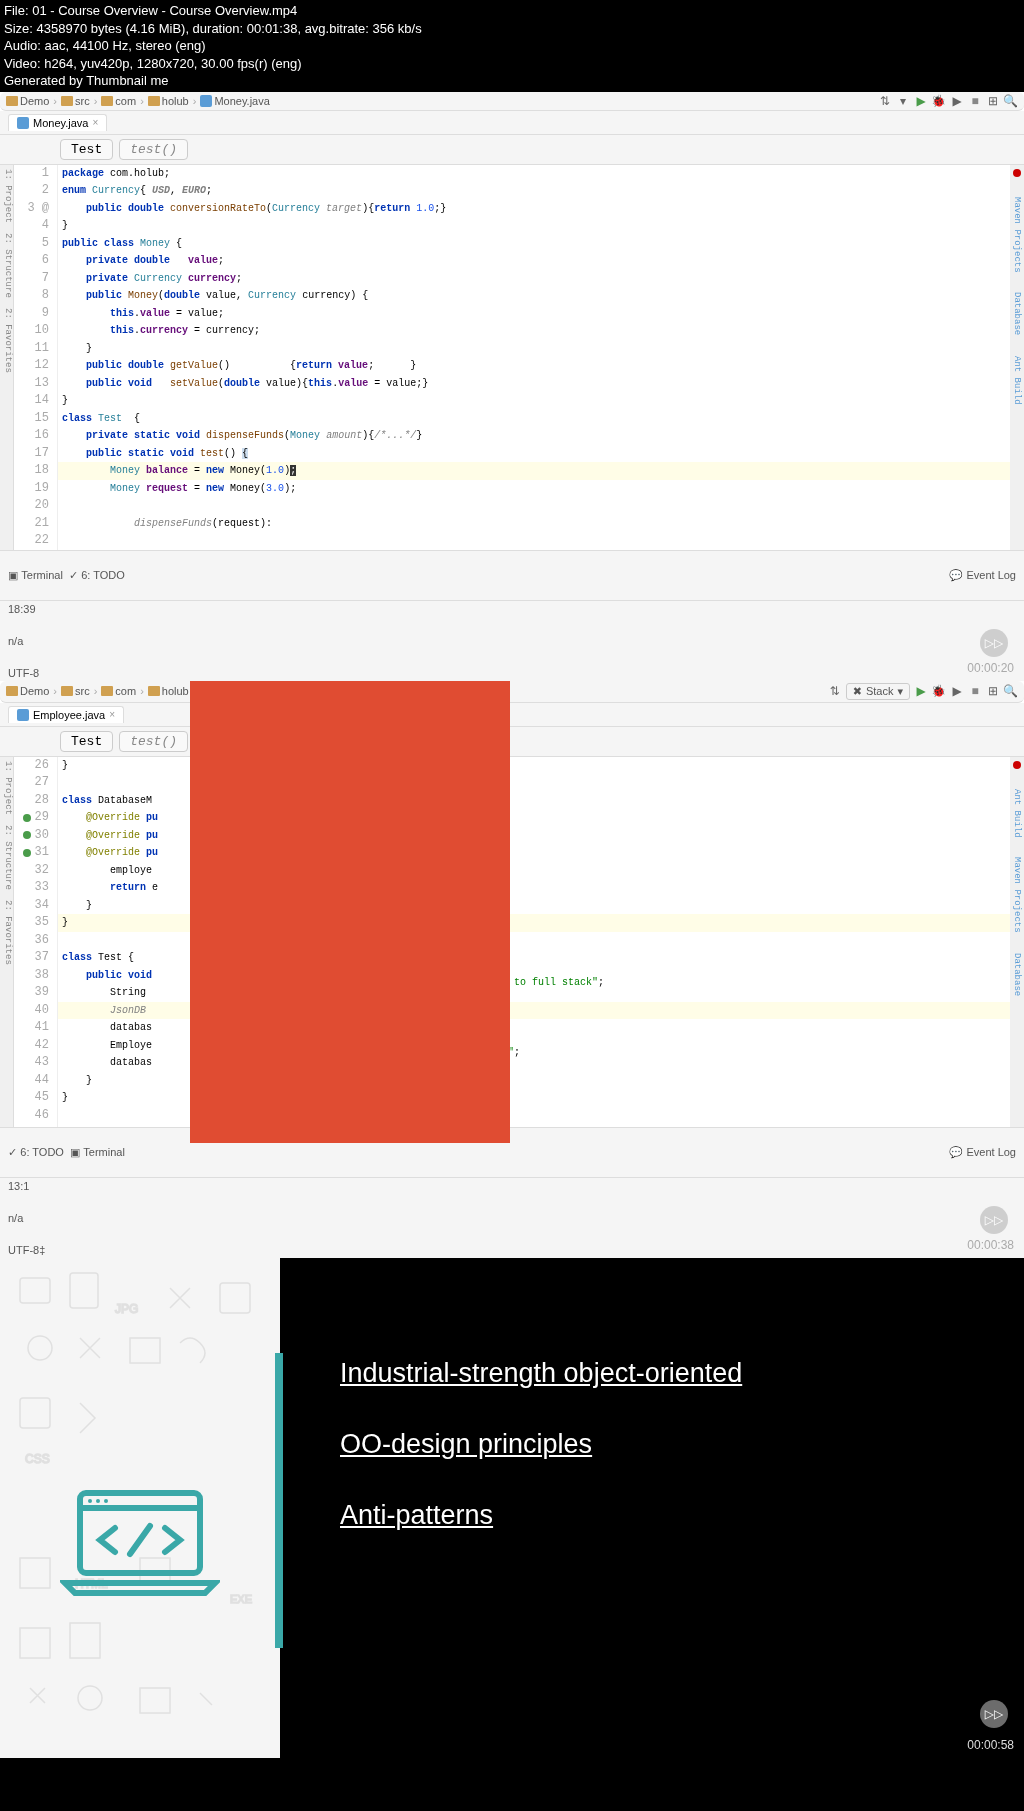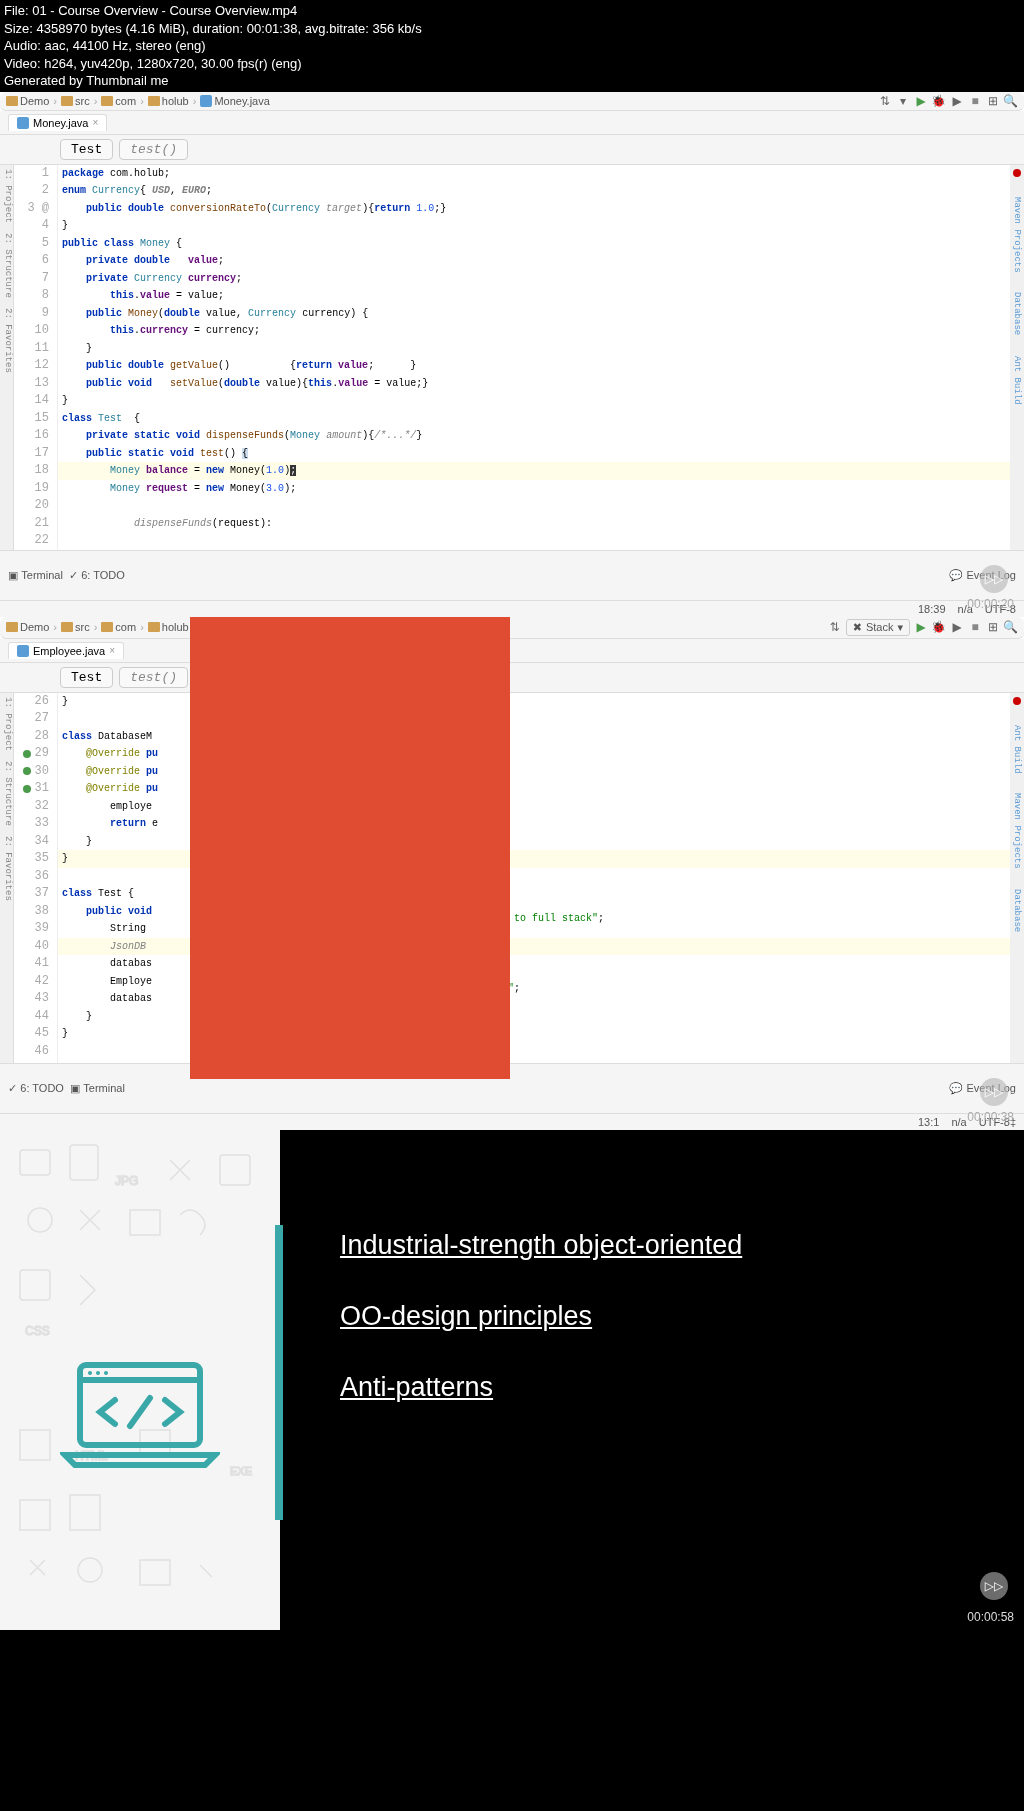--- a/index.html
+++ b/index.html
@@ -51,21 +51,21 @@
 .pkg { color: #808080; font-style: italic; font-weight: bold; }
 .ital { font-style: italic; color: #808080; }
 .cursor-box { background: #333; color: #fff; }
 
 .right-rail { width: 14px; background: #f0f0f0; display:flex; flex-direction:column; align-items:center; padding-top:4px; gap:20px;}
 .right-rail .rt { writing-mode: vertical-rl; font-size: 9px; color: #5a9cd6; }
 .err-mark { width:8px; height:8px; background:#c00; border-radius:50%; }
 
 .bottom-bar { background: #f5f5f5; border-top: 1px solid #ddd; font-size: 11px; padding: 18px 8px; display: flex; align-items: center; color: #555; }
 .bottom-bar .right { margin-left: auto; display:flex; gap:12px; }
-.status-bar { background: #f5f5f5; border-top: 1px solid #ddd; font-size: 11px; padding: 2px 8px; display: flex; justify-content: flex-end; gap: 12px; color: #555; }
+.status-bar { background: #f5f5f5; border-top: 1px solid #ddd; font-size: 11px; padding: 2px 8px; display: flex; justify-content: flex-end; gap: 20px; color: #555; flex-direction: column; }
 
 .overlay-orange { position: absolute; background: #e04c32; z-index: 10; }
 
 .play-circle { position: absolute; right: 16px; width: 28px; height: 28px; border-radius: 50%; background: rgba(180,180,180,0.6); display:flex; align-items:center; justify-content:center; color:#fff; font-size:12px; z-index:15;}
 
 
 .slide { display: flex; height: 500px; background: #000; position: relative; }
 .slide-left { width: 280px; background: #f5f5f5; position: relative; overflow: hidden; }
 .pattern-bg { position:absolute; inset:0; opacity:0.5; }
 .laptop-icon { position: absolute; left: 50%; top: 230px; transform: translateX(-50%); }
@@ -168,22 +168,22 @@
         <div class="ln">22</div>
       </div>
     <div class="code" id="code1">
         <div class="line"><span class="kw">package</span> com.holub;</div>
         <div class="line"><span class="kw">enum</span> <span class="cls">Currency</span>{ <span class="pkg">USD</span>, <span class="pkg">EURO</span>;</div>
         <div class="line">    <span class="kw">public double</span> <span class="meth">conversionRateTo</span>(<span class="cls">Currency</span> <span class="ital">target</span>){<span class="kw">return</span> <span class="num">1.0</span>;}</div>
         <div class="line">}</div>
         <div class="line"><span class="kw">public class</span> <span class="cls">Money</span> {</div>
         <div class="line">    <span class="kw">private double</span>   <span class="fld">value</span>;</div>
         <div class="line">    <span class="kw">private</span> <span class="cls">Currency</span> <span class="fld">currency</span>;</div>
+        <div class="line">    <span class="kw">public</span> <span class="meth">Money</span>(<span class="kw">double</span> value, <span class="cls">Currency</span> currency) {</div>
         <div class="line">        <span class="kw">this</span>.<span class="fld">value</span> = value;</div>
-        <div class="line">    <span class="kw">public</span> <span class="meth">Money</span>(<span class="kw">double</span> value, <span class="cls">Currency</span> currency) {</div>
         <div class="line">        <span class="kw">this</span>.<span class="fld">currency</span> = currency;</div>
         <div class="line">    }</div>
         <div class="line">    <span class="kw">public double</span> <span class="meth">getValue</span>()          {<span class="kw">return</span> <span class="fld">value</span>;      }</div>
         <div class="line">    <span class="kw">public void</span>   <span class="meth">setValue</span>(<span class="kw">double</span> value){<span class="kw">this</span>.<span class="fld">value</span> = value;}</div>
         <div class="line">}</div>
         <div class="line"><span class="kw">class</span> <span class="cls">Test</span>  {</div>
         <div class="line">    <span class="kw">private static void</span> <span class="meth">dispenseFunds</span>(<span class="cls">Money</span> <span class="ital">amount</span>){<span class="com">/*...*/</span>}</div>
         <div class="line">    <span class="kw">public static void</span> <span class="meth">test</span>() <span style="background:#cde">{</span></div>
         <div class="line hl-line">        <span class="cls">Money</span> <span class="fld">balance</span> = <span class="kw">new</span> Money(<span class="num">1.0</span>)<span class="cursor-box">;</span></div>
         <div class="line">        <span class="cls">Money</span> <span class="fld">request</span> = <span class="kw">new</span> Money(<span class="num">3.0</span>);</div>

